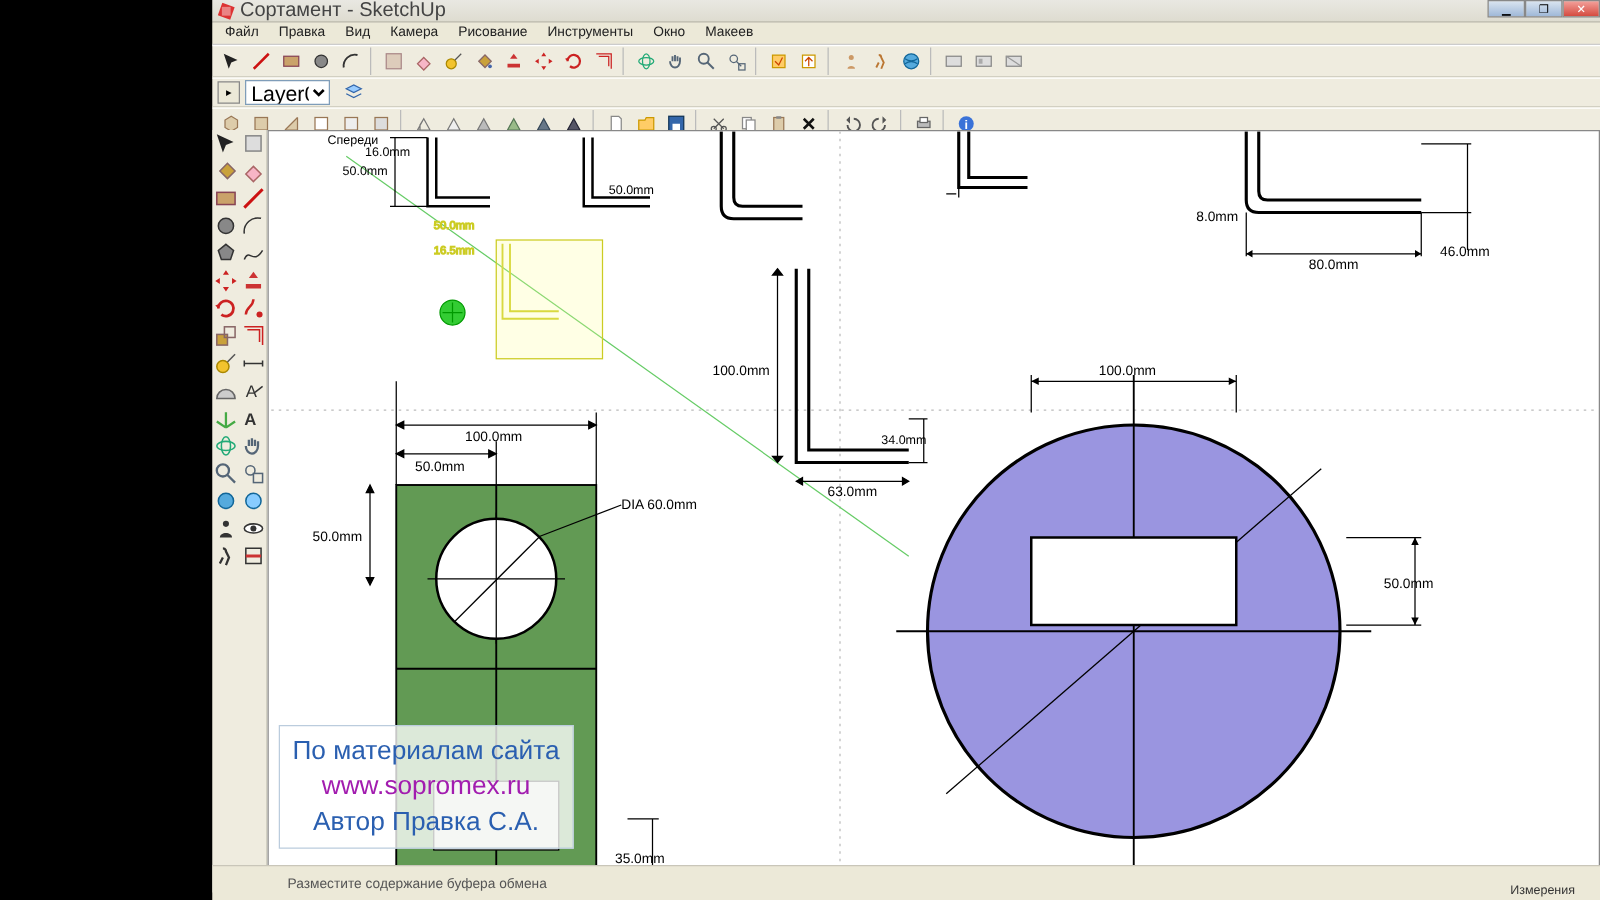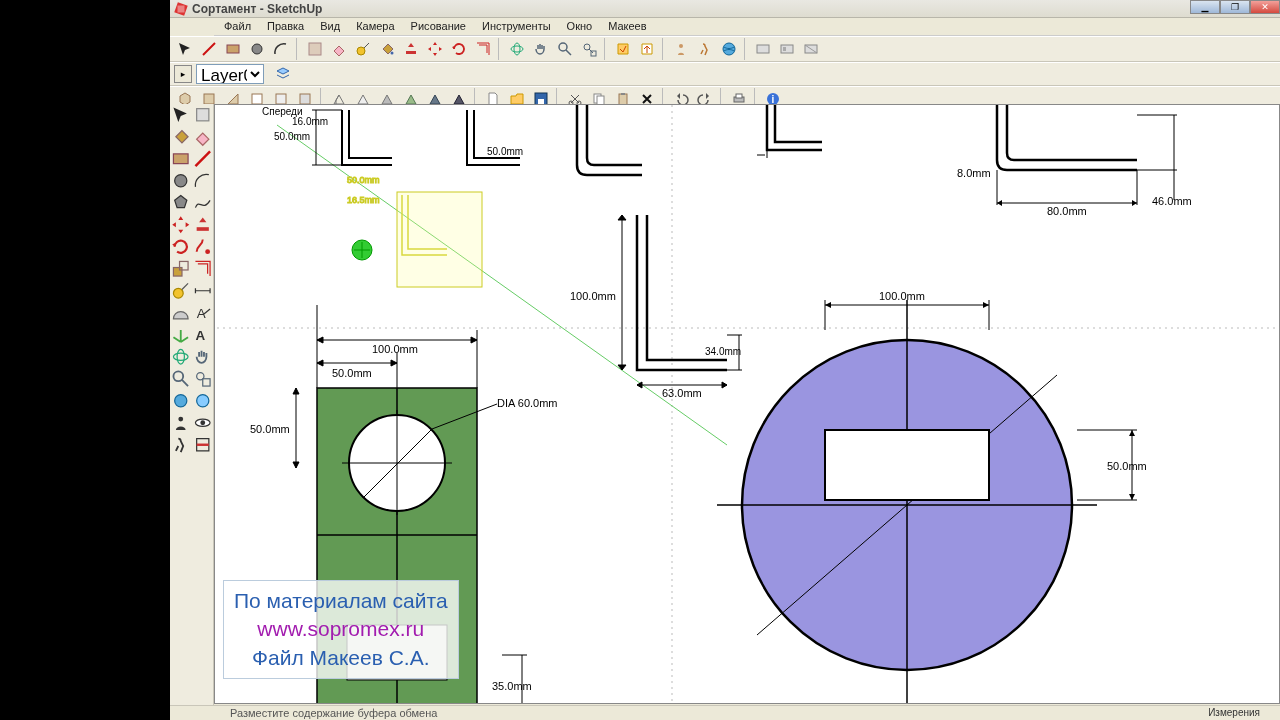--- a/index.html
+++ b/index.html
@@ -12,29 +12,29 @@
 
 
 .titlebar {
   height: 18px;
   background: linear-gradient(#e9e8e2,#dedcd0);
   border-bottom: 1px solid #b8b6aa;
   display: flex; align-items: center; padding: 0 4px;
   position: relative;
 }
 .titlebar .ico { width: 14px; height: 14px; margin-right: 4px; }
-.title-text { font-size: 12px; color: #444; font-weight: bold; }
+.title-text { font-size: 16px; color: #444; }
 .winbtns { position: absolute; right: 0; top: 0; display: flex; }
 .winbtn { width: 30px; height: 14px; border: 1px solid #888; display: flex; align-items:center; justify-content:center; font-size:9px; }
 .winbtn.min { background: linear-gradient(#d9e4f0,#9fb8d8); }
 .winbtn.max { background: linear-gradient(#d9e4f0,#9fb8d8); }
 .winbtn.close { background: linear-gradient(#f3a09a,#d44a3f); color:#fff; }
 
 
-.menubar { height: 18px; background: #ece9d8; display:flex; border-bottom:1px solid #ccc; padding-left:2px;margin-left:44px; }
+.menubar { height: 18px; background: #ece9d8; display:flex; border-bottom:1px solid #ccc; padding-left:2px; }
 .menubar span { padding: 2px 8px; font-size: 11px; color:#222; }
 
 
 .tb { height: 26px; background: #efecdf; border-top:1px solid #fff; border-bottom:1px solid #c9c6b9; display:flex; align-items:center; padding:0 4px; gap:2px; }
 .tb .btn { width:22px; height:22px; border:1px solid transparent; display:flex;align-items:center;justify-content:center; }
 .tb .sep { width:4px; height:22px; border-left:1px solid #bbb; margin:0 2px; }
 .tb svg { width:16px; height:16px; }
 .layerbox { display:flex; align-items:center; }
 .layerbox select{ width:68px; height:20px; font-size:17px; border:1px solid #7f9db9; background:#fff; }
 .layerbox .arrow{ width:18px; height:18px; background:#ece9d8;border:1px solid #888;display:flex;align-items:center;justify-content:center;font-size:9px; margin-right:4px; }
@@ -50,21 +50,21 @@
 
 .canvas {
   position: absolute; left: 44px; top: 104px; right: 0; bottom: 16px;
   background: #fff; border: 1px solid #888;
   overflow: hidden;
   text-align: center;
 }
 .canvas svg { width: 100%; height: 100%; }
 
 
-.status { position:absolute; left:0; bottom:0; right:0; height:15px; background:#ece9d8; border-top:1px solid #c9c6b9; font-size:11px; padding-left:60px; color:#555; display:flex; align-items:center;margin-top:48px; }
+.status { position:absolute; left:0; bottom:0; right:0; height:28px; background:#ece9d8; border-top:1px solid #c9c6b9; font-size:11px; padding-left:60px; color:#555; display:flex; align-items:center;margin-top:48px; }
 .status .meas { position:absolute; right:20px; bottom:0; height:16px; display:flex; align-items:center; font-size:10px; color:#333; }
 
 .watermark {
   position:absolute; left:8px; bottom:24px; background: rgba(255,255,255,0.78);
   border:1px solid #bcd; padding:6px 10px; font-size:21px; color:#2a5fb0;
   line-height:1.35;
 }
 .watermark .u { color:#a21caf; }
 </style>
 </head>
@@ -703,21 +703,21 @@
 
         <line x1="45" y1="0" x2="45" y2="83" stroke="#000"></line>
         <line x1="205" y1="25" x2="205" y2="83" stroke="#000"></line>
         <line x1="125" y1="48" x2="125" y2="83" stroke="#000"></line>
       </g>
     </svg>
 
     <div class="watermark">
       <div>По материалам сайта</div>
       <div class="u">www.sopromex.ru</div>
-      <div>Файл Макеев С.А.</div>
+      <div>Автор Правка С.А.</div>
     </div>
   </div>
 
   <div class="status">
     <span>Разместите содержание буфера обмена</span>
     <span class="meas">Измерения</span>
   </div>
 
 </div>
 

